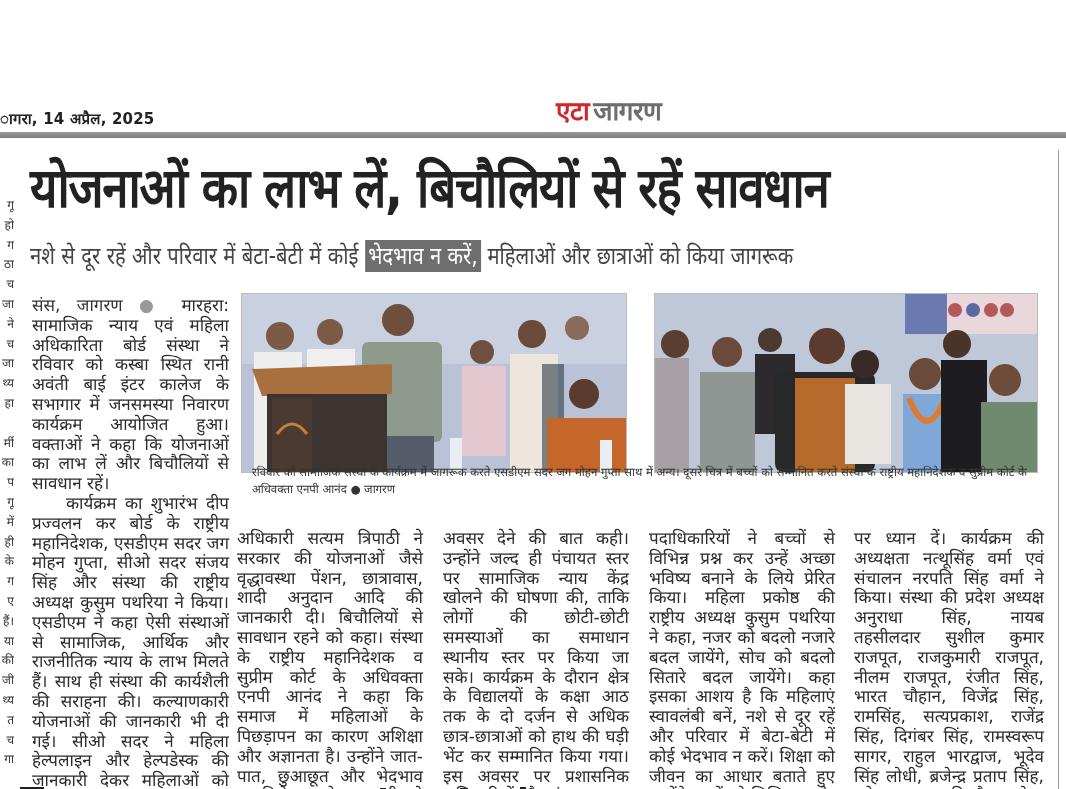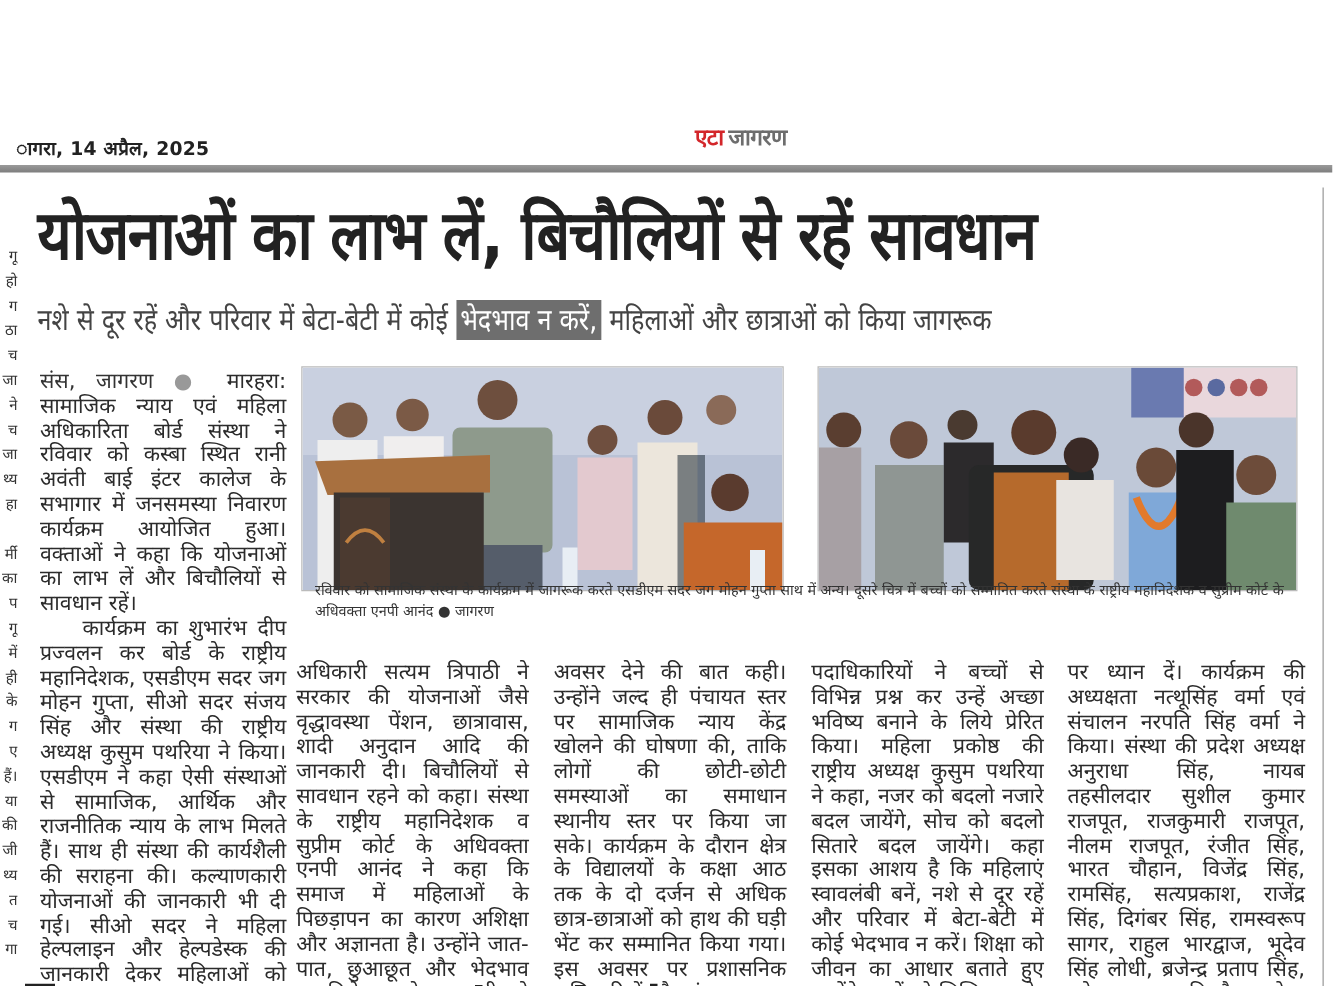--- a/index.html
+++ b/index.html
@@ -5,23 +5,23 @@
   html, body { margin: 0; padding: 0; }
   body {
     width: 1066px; height: 789px; overflow: hidden;
     background: #ffffff; position: relative;
     font-family: "DejaVu Sans", sans-serif; color: #2a2a2a;
   }
   .abs { position: absolute; }
   
   .dateline {
     left: 0; top: 108px; font-size: 15px; font-weight: bold; color: #222;
-    font-family: "DejaVu Sans", sans-serif; letter-spacing: 0.2px; margin-left: 13px;
-  }
-  .masthead { left: 556px; top: 96px; font-size: 18px; font-weight: bold; letter-spacing: -0.5px; line-height: 30px; }
+    font-family: "DejaVu Sans", sans-serif; letter-spacing: 0.2px;
+  }
+  .masthead { left: 556px; top: 96px; font-size: 26px; font-weight: bold; letter-spacing: -0.5px; line-height: 30px; }
   .masthead .red { color: #d3262a; }
   .masthead .grey { color: #6d6d6d; margin-left: 4px; }
   .rule {
     left: 0; top: 132px; width: 1066px; height: 6px;
     background: linear-gradient(#9a9a9a, #7d7d7d);
   }
   .right-frame {
     left: 1058px; top: 150px; width: 1px; height: 640px; background: #9b9b9b;
   }
   

